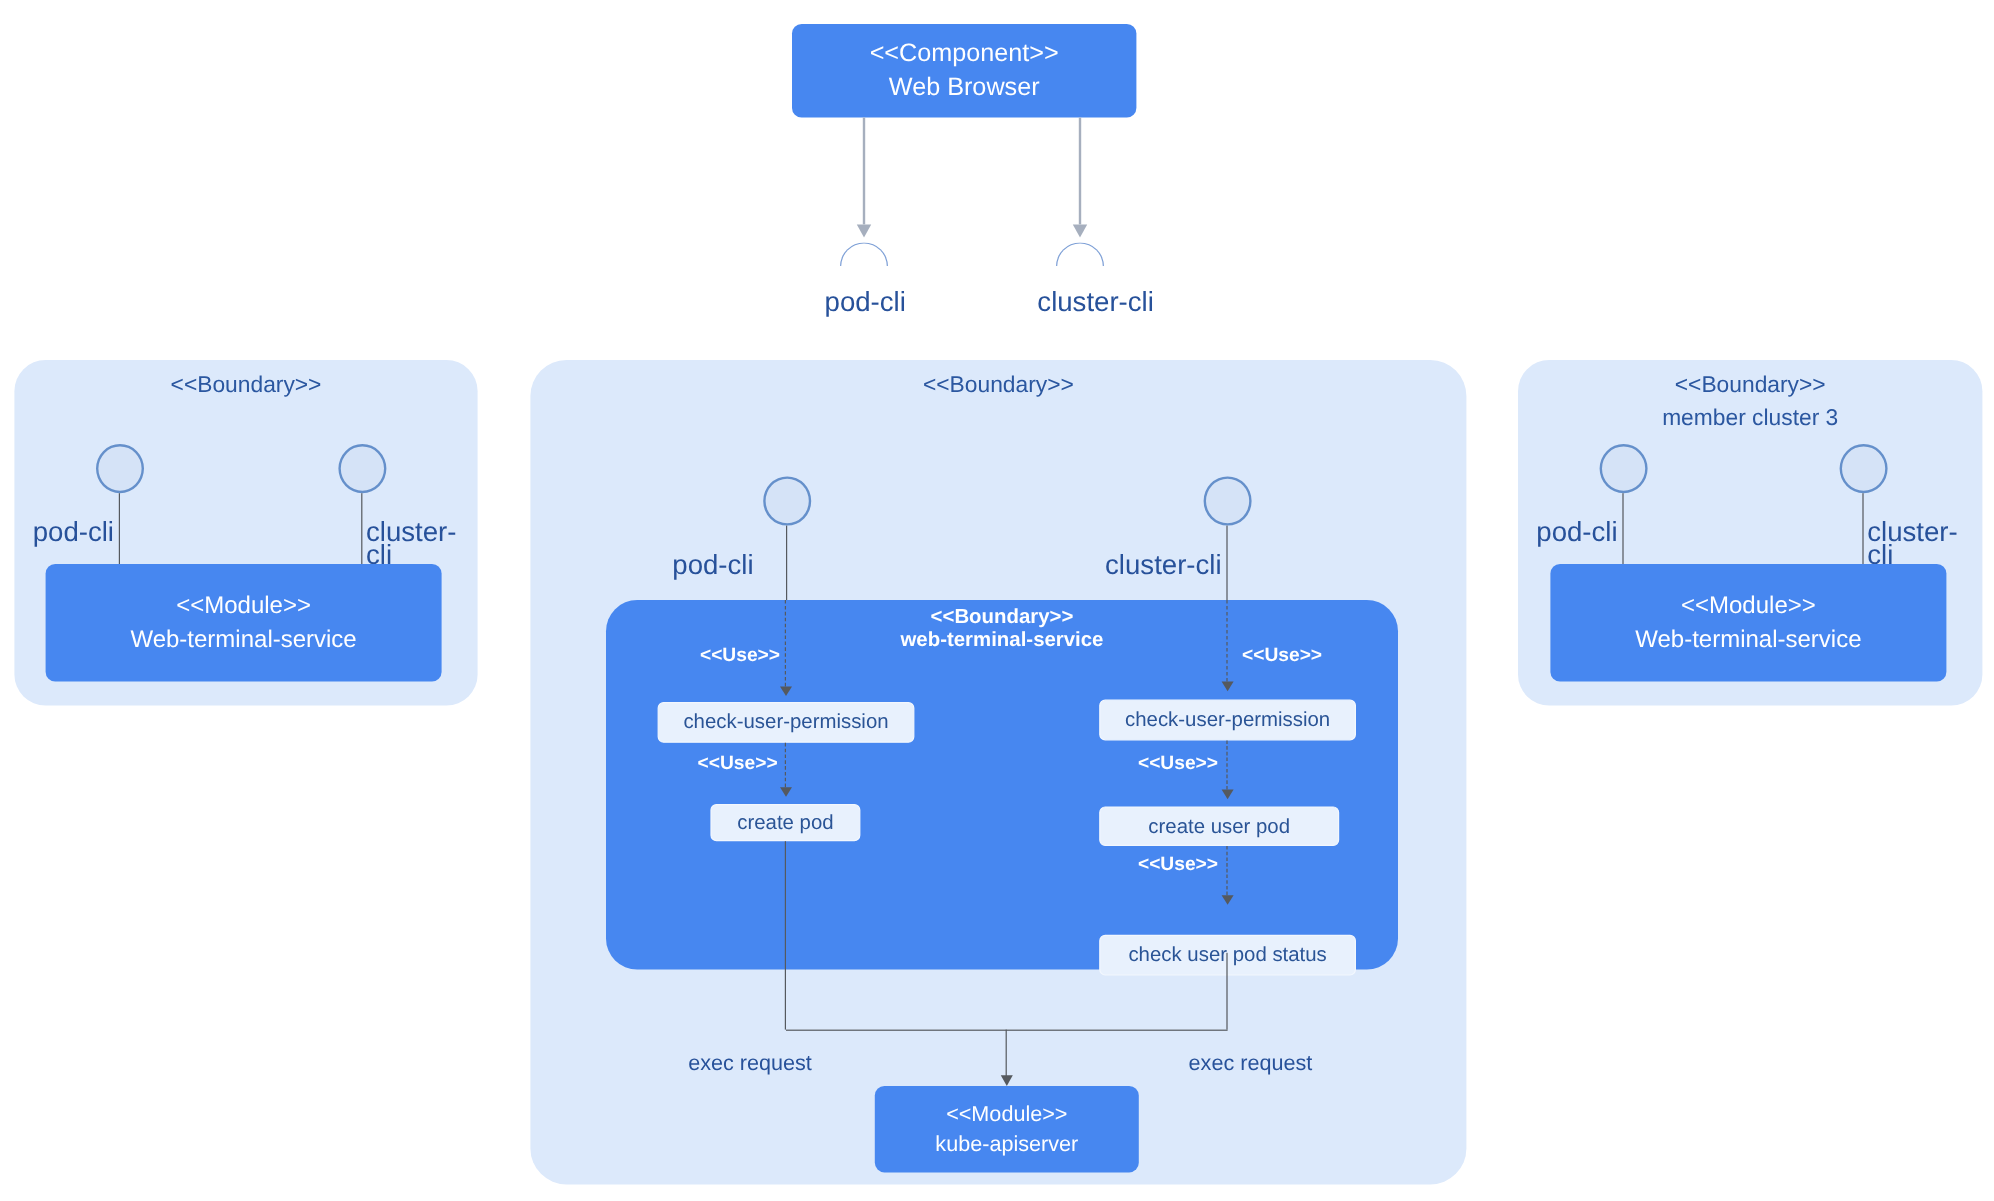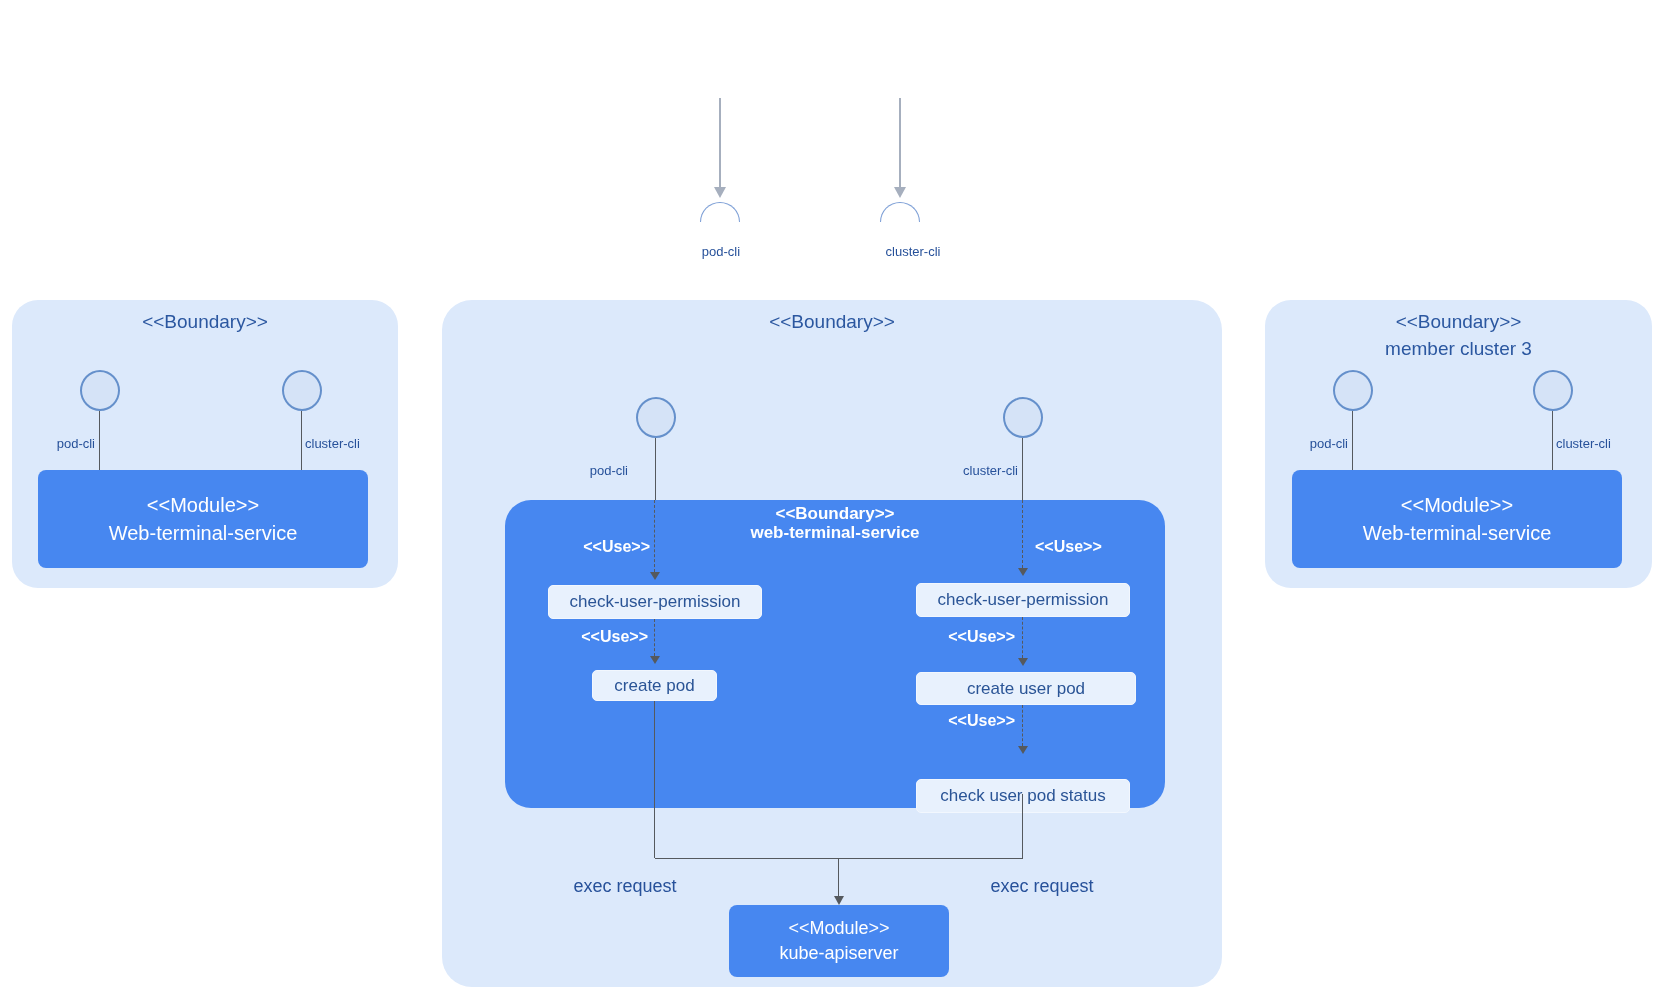--- a/index.html
+++ b/index.html
@@ -30,34 +30,38 @@
   .hline{position:absolute;height:1px;background:#55595e;}
   .ah-dark{position:absolute;width:0;height:0;border-left:5px solid transparent;
     border-right:5px solid transparent;border-top:8px solid #55595e;}
   .ah-dark-big{position:absolute;width:0;height:0;border-left:5px solid transparent;
     border-right:5px solid transparent;border-top:9px solid #55595e;}
   .ah-gray{position:absolute;width:0;height:0;border-left:6px solid transparent;
     border-right:6px solid transparent;border-top:11px solid #a6afbe;}
   .socket-arc{position:absolute;width:40px;height:20px;box-sizing:border-box;
     border:1.5px solid #7d9fd6;border-bottom:none;border-radius:40px 40px 0 0;background:transparent;}
   
-  .lbl{position:absolute;color:#27519a;font-size:13px;line-height:19px;}
+  .lbl{position:absolute;color:#27519a;font-size:23px;line-height:19px;}
   .lbl.big{font-size:18px;}
   .use{position:absolute;color:#ffffff;font-size:16px;font-weight:600;line-height:18px;}
   
   .sub{position:absolute;background:#e8f1fd;border:1px solid #f2f7fe;border-radius:5px;
     box-sizing:border-box;color:#2a5496;font-size:17px;
     display:flex;align-items:center;justify-content:center;text-align:center;}
   .tr{text-align:right;} .tl{text-align:left;} .tc{text-align:center;}
 </style>
 </head>
 <body>
 
 <div class="canvas">
 
+  <div class="node" style="left:660px;top:20px;width:287px;height:78px;font-size:21px;">
+    <div>&lt;&lt;Component&gt;&gt;</div>
+    <div>Web Browser</div>
+  </div>
 
   <div class="vline-gray" style="left:719px;top:98px;height:89px;"></div>
   <div class="ah-gray" style="left:714px;top:187px;"></div>
   <div class="vline-gray" style="left:899px;top:98px;height:89px;"></div>
   <div class="ah-gray" style="left:894px;top:187px;"></div>
 
   <div class="socket-arc" style="left:700px;top:202px;"></div>
   <div class="socket-arc" style="left:880px;top:202px;"></div>
 
   <div class="lbl tc" style="left:661px;top:242px;width:120px;">pod-cli</div>
@@ -123,21 +127,21 @@
   <div class="vline" style="left:654px;top:701px;height:157px;"></div>
 
   <div class="vdash" style="left:1022px;top:500px;height:68px;"></div>
   <div class="ah-dark" style="left:1018px;top:568px;"></div>
   <div class="use tl" style="left:1035px;top:538px;width:110px;">&lt;&lt;Use&gt;&gt;</div>
   <div class="sub" style="left:916px;top:583px;width:214px;height:34px;">check-user-permission</div>
 
   <div class="vdash" style="left:1022px;top:617px;height:41px;"></div>
   <div class="ah-dark" style="left:1018px;top:658px;"></div>
   <div class="use tr" style="left:915px;top:628px;width:100px;">&lt;&lt;Use&gt;&gt;</div>
-  <div class="sub" style="left:916px;top:672px;width:220px;height:33px;">create user pod</div>
+  <div class="sub" style="left:916px;top:672px;width:200px;height:33px;">create user pod</div>
 
   <div class="vdash" style="left:1022px;top:705px;height:41px;"></div>
   <div class="ah-dark" style="left:1018px;top:746px;"></div>
   <div class="use tr" style="left:915px;top:712px;width:100px;">&lt;&lt;Use&gt;&gt;</div>
   <div class="sub" style="left:916px;top:760px;width:214px;height:34px;margin-top:19px;">check user pod status</div>
 
   <div class="vline" style="left:1022px;top:794px;height:64px;"></div>
 
   <div class="hline" style="left:655px;top:858px;width:368px;"></div>
   <div class="vline" style="left:838px;top:858px;height:39px;"></div>

